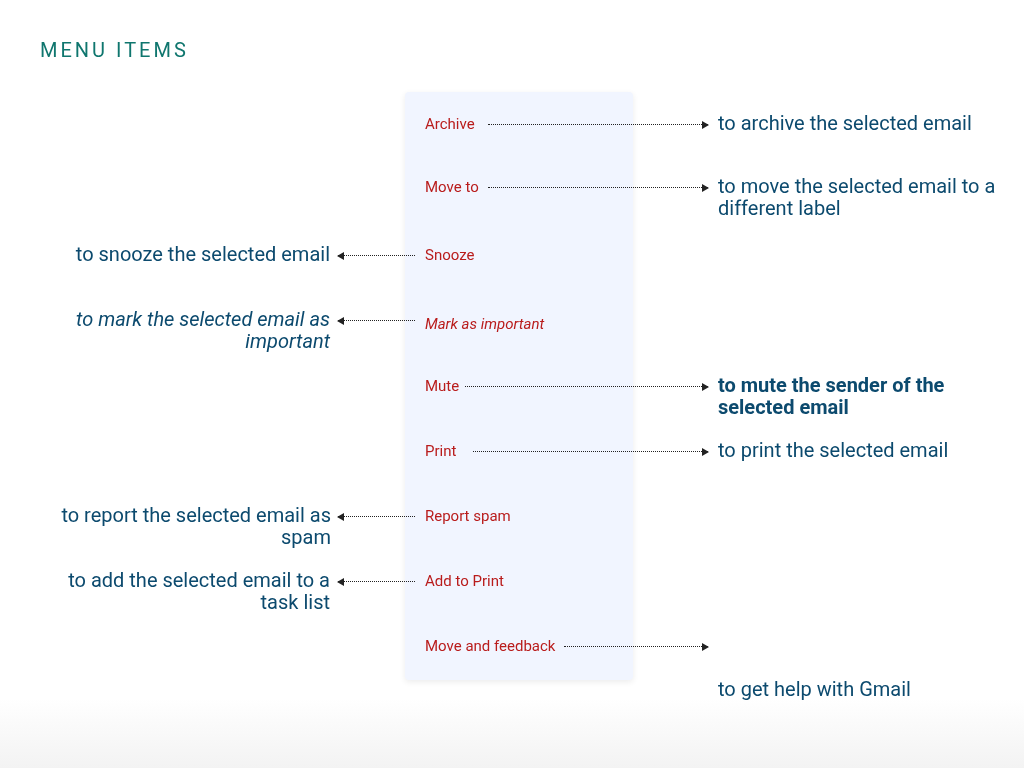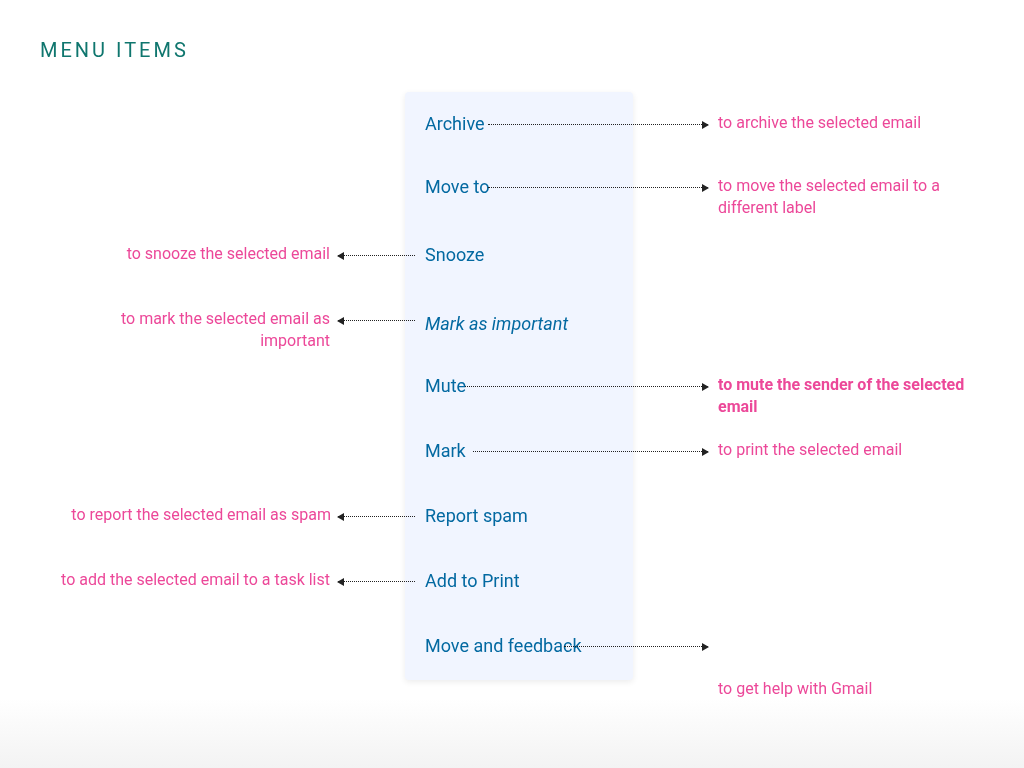--- a/index.html
+++ b/index.html
@@ -25,29 +25,29 @@
     top: 92px;
     width: 228px;
     height: 588px;
     background: #f1f5ff;
     border-radius: 4px;
     box-shadow: 0 2px 6px rgba(0,0,0,0.08);
   }
   .menu-item {
     position: absolute;
     left: 20px;
-    font-size: 18px;
-    color: #0369a1;
+    font-size: 15px;
+    color: #b91c1c;
     line-height: 20px;
     white-space: nowrap;
   }
   .annotation {
     position: absolute;
-    font-size: 16px;
-    color: #ec4899;
+    font-size: 20px;
+    color: #0c4a6e;
     line-height: 22px;
     max-width: 280px;
   }
   .annotation.right { text-align: left; }
   .annotation.left  { text-align: right; }
   .connector {
     position: absolute;
     border-top: 1.5px dotted #222;
     height: 0;
   }
@@ -73,39 +73,39 @@
 <div class="bg-fade"></div>
 
 <h1 class="title">MENU ITEMS</h1>
 
 <div class="menu-card" id="menu-card">
     <div class="menu-item" style="top: 22px;">Archive</div>
     <div class="menu-item" style="top: 85px; text-align: center;">Move to</div>
     <div class="menu-item" style="top: 153px;">Snooze</div>
     <div class="menu-item" style="top: 222px; font-style: italic;">Mark as important</div>
     <div class="menu-item" style="top: 284px;">Mute</div>
-    <div class="menu-item" style="top: 349px;">Mark</div>
+    <div class="menu-item" style="top: 349px;">Print</div>
     <div class="menu-item" style="top: 414px;">Report spam</div>
     <div class="menu-item" style="top: 479px;">Add to Print</div>
     <div class="menu-item" style="top: 544px;">Move and feedback</div>
   </div>
 
 <div class="annotation right" style="top: 112px; left: 718px;">to archive the selected email</div>
 <div class="connector right" style="top: 124px; left: 488.2px; width: 219.8px;">
     <div class="head"></div>
   </div>
 <div class="annotation right" style="top: 175px; left: 718px;">to move the selected email to a different label</div>
 <div class="connector right" style="top: 187px; left: 488.2px; width: 219.8px;">
     <div class="head"></div>
   </div>
 <div class="annotation left" style="top: 243px; right: 694px;">to snooze the selected email</div>
 <div class="connector left" style="top: 255px; left: 338px; width: 77px;">
     <div class="head"></div>
   </div>
-<div class="annotation left" style="top: 308px; right: 694px;">to mark the selected email as important</div>
+<div class="annotation left" style="top: 308px; right: 694px; font-style: italic;">to mark the selected email as important</div>
 <div class="connector left" style="top: 320px; left: 338px; width: 77px;">
     <div class="head"></div>
   </div>
 <div class="annotation right" style="top: 374px; left: 718px; font-weight: bold;">to mute the sender of the selected email</div>
 <div class="connector right" style="top: 386px; left: 465.4px; width: 242.6px;">
     <div class="head"></div>
   </div>
 <div class="annotation right" style="top: 439px; left: 718px;">to print the selected email</div>
 <div class="connector right" style="top: 451px; left: 473px; width: 235px;">
     <div class="head"></div>

